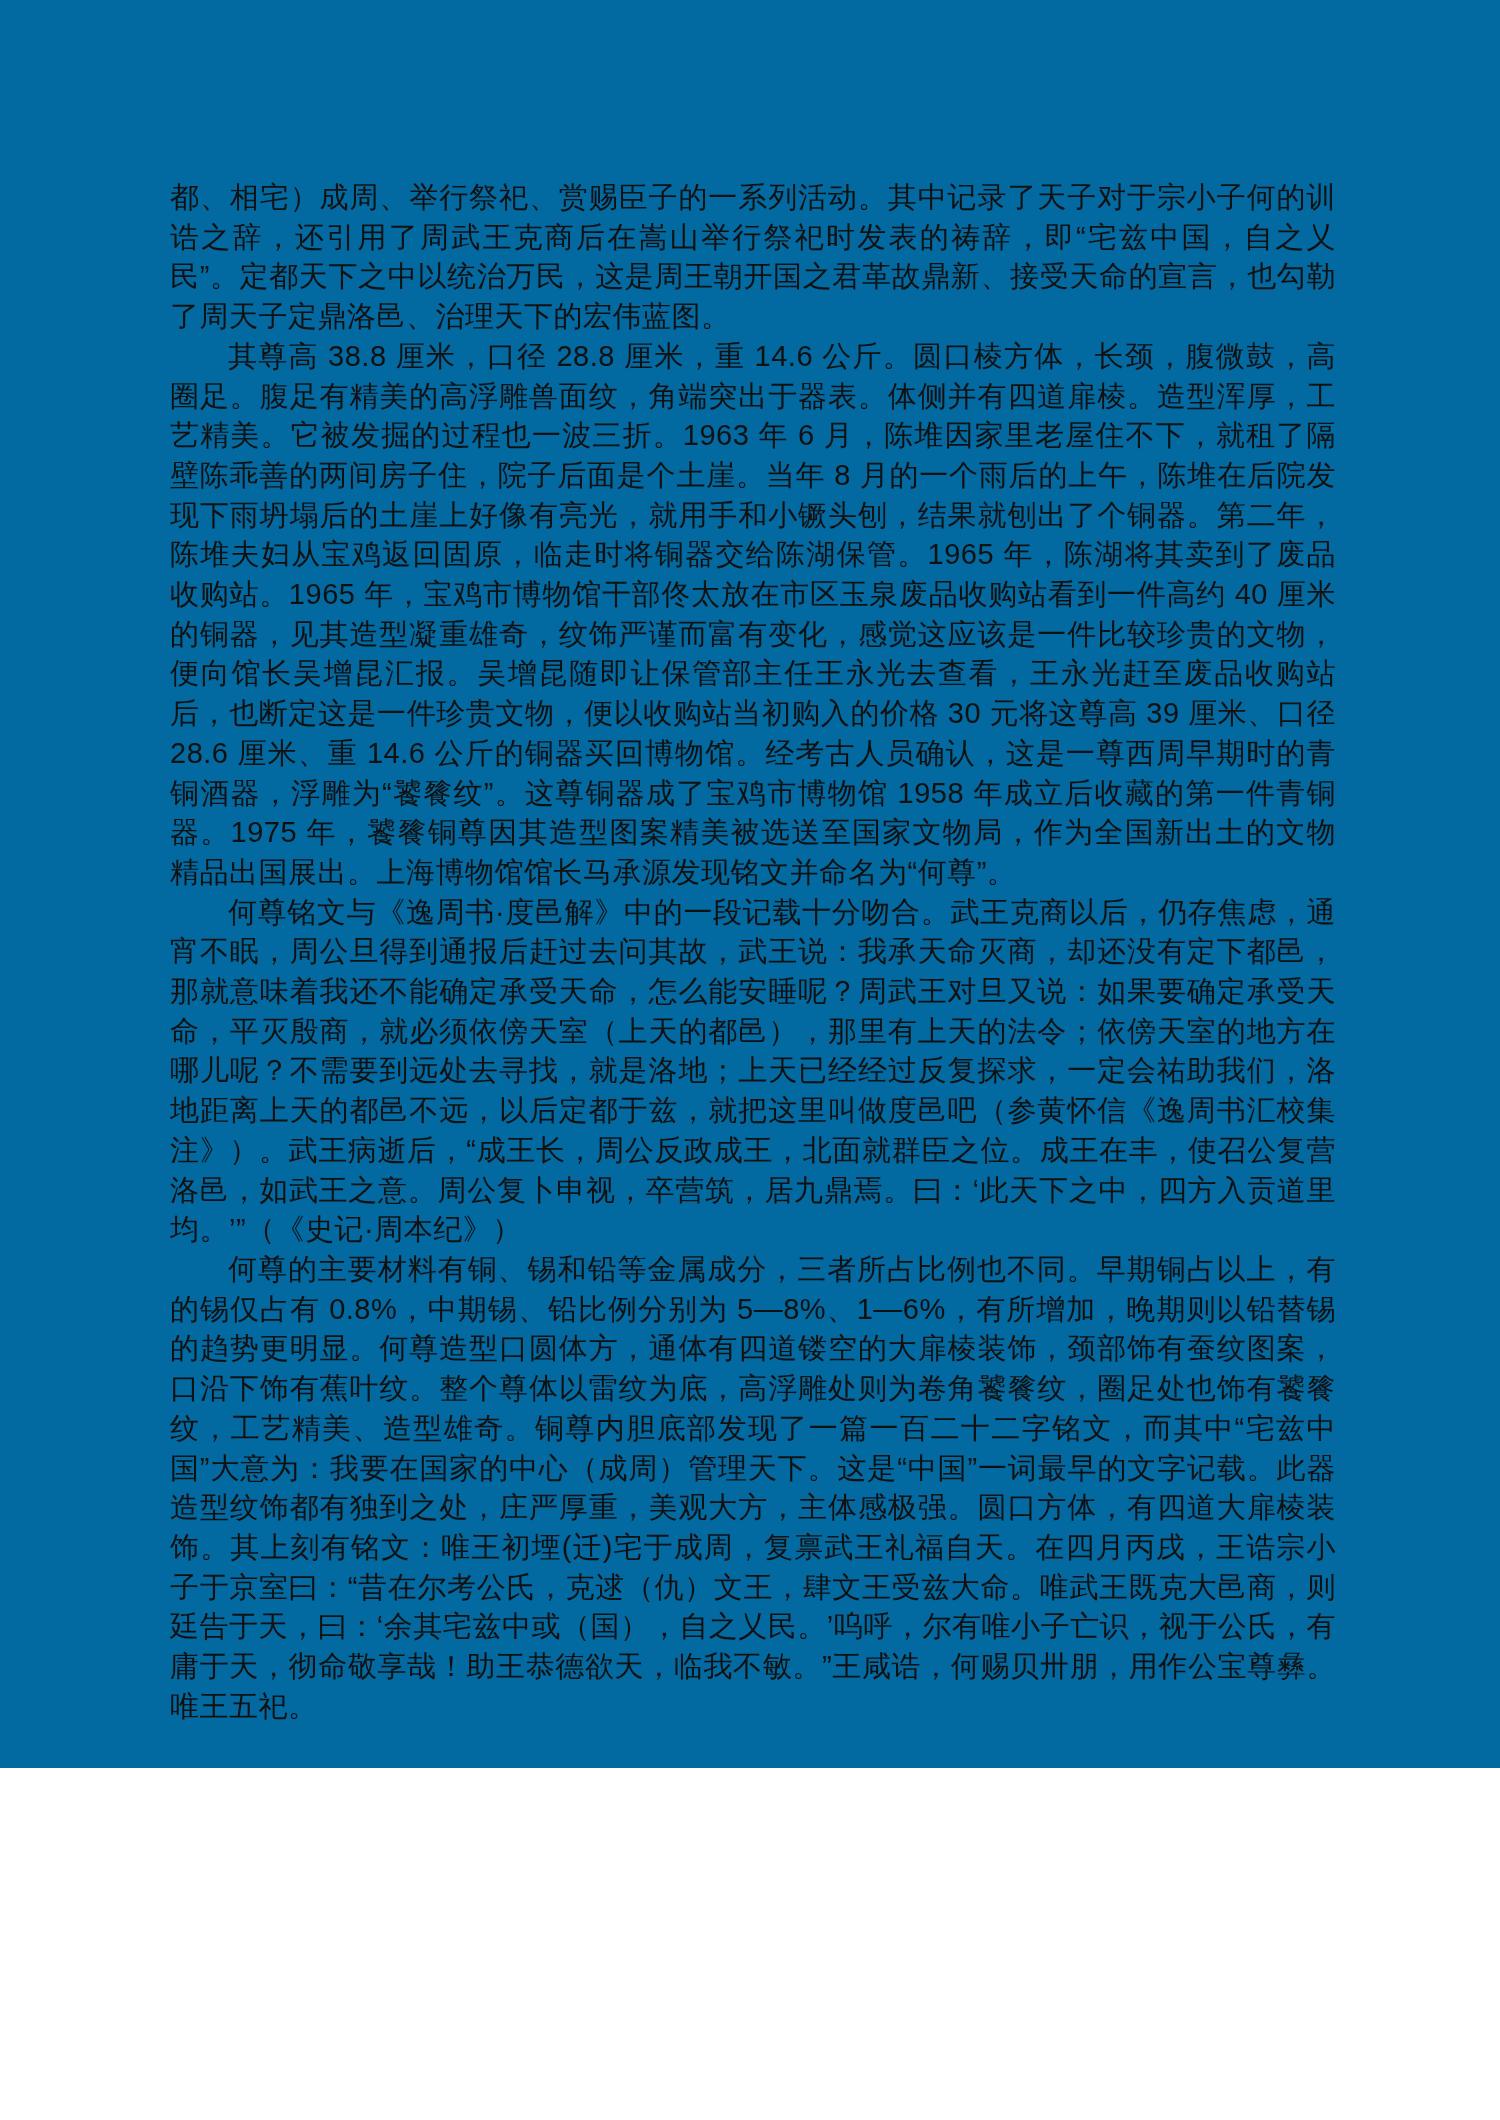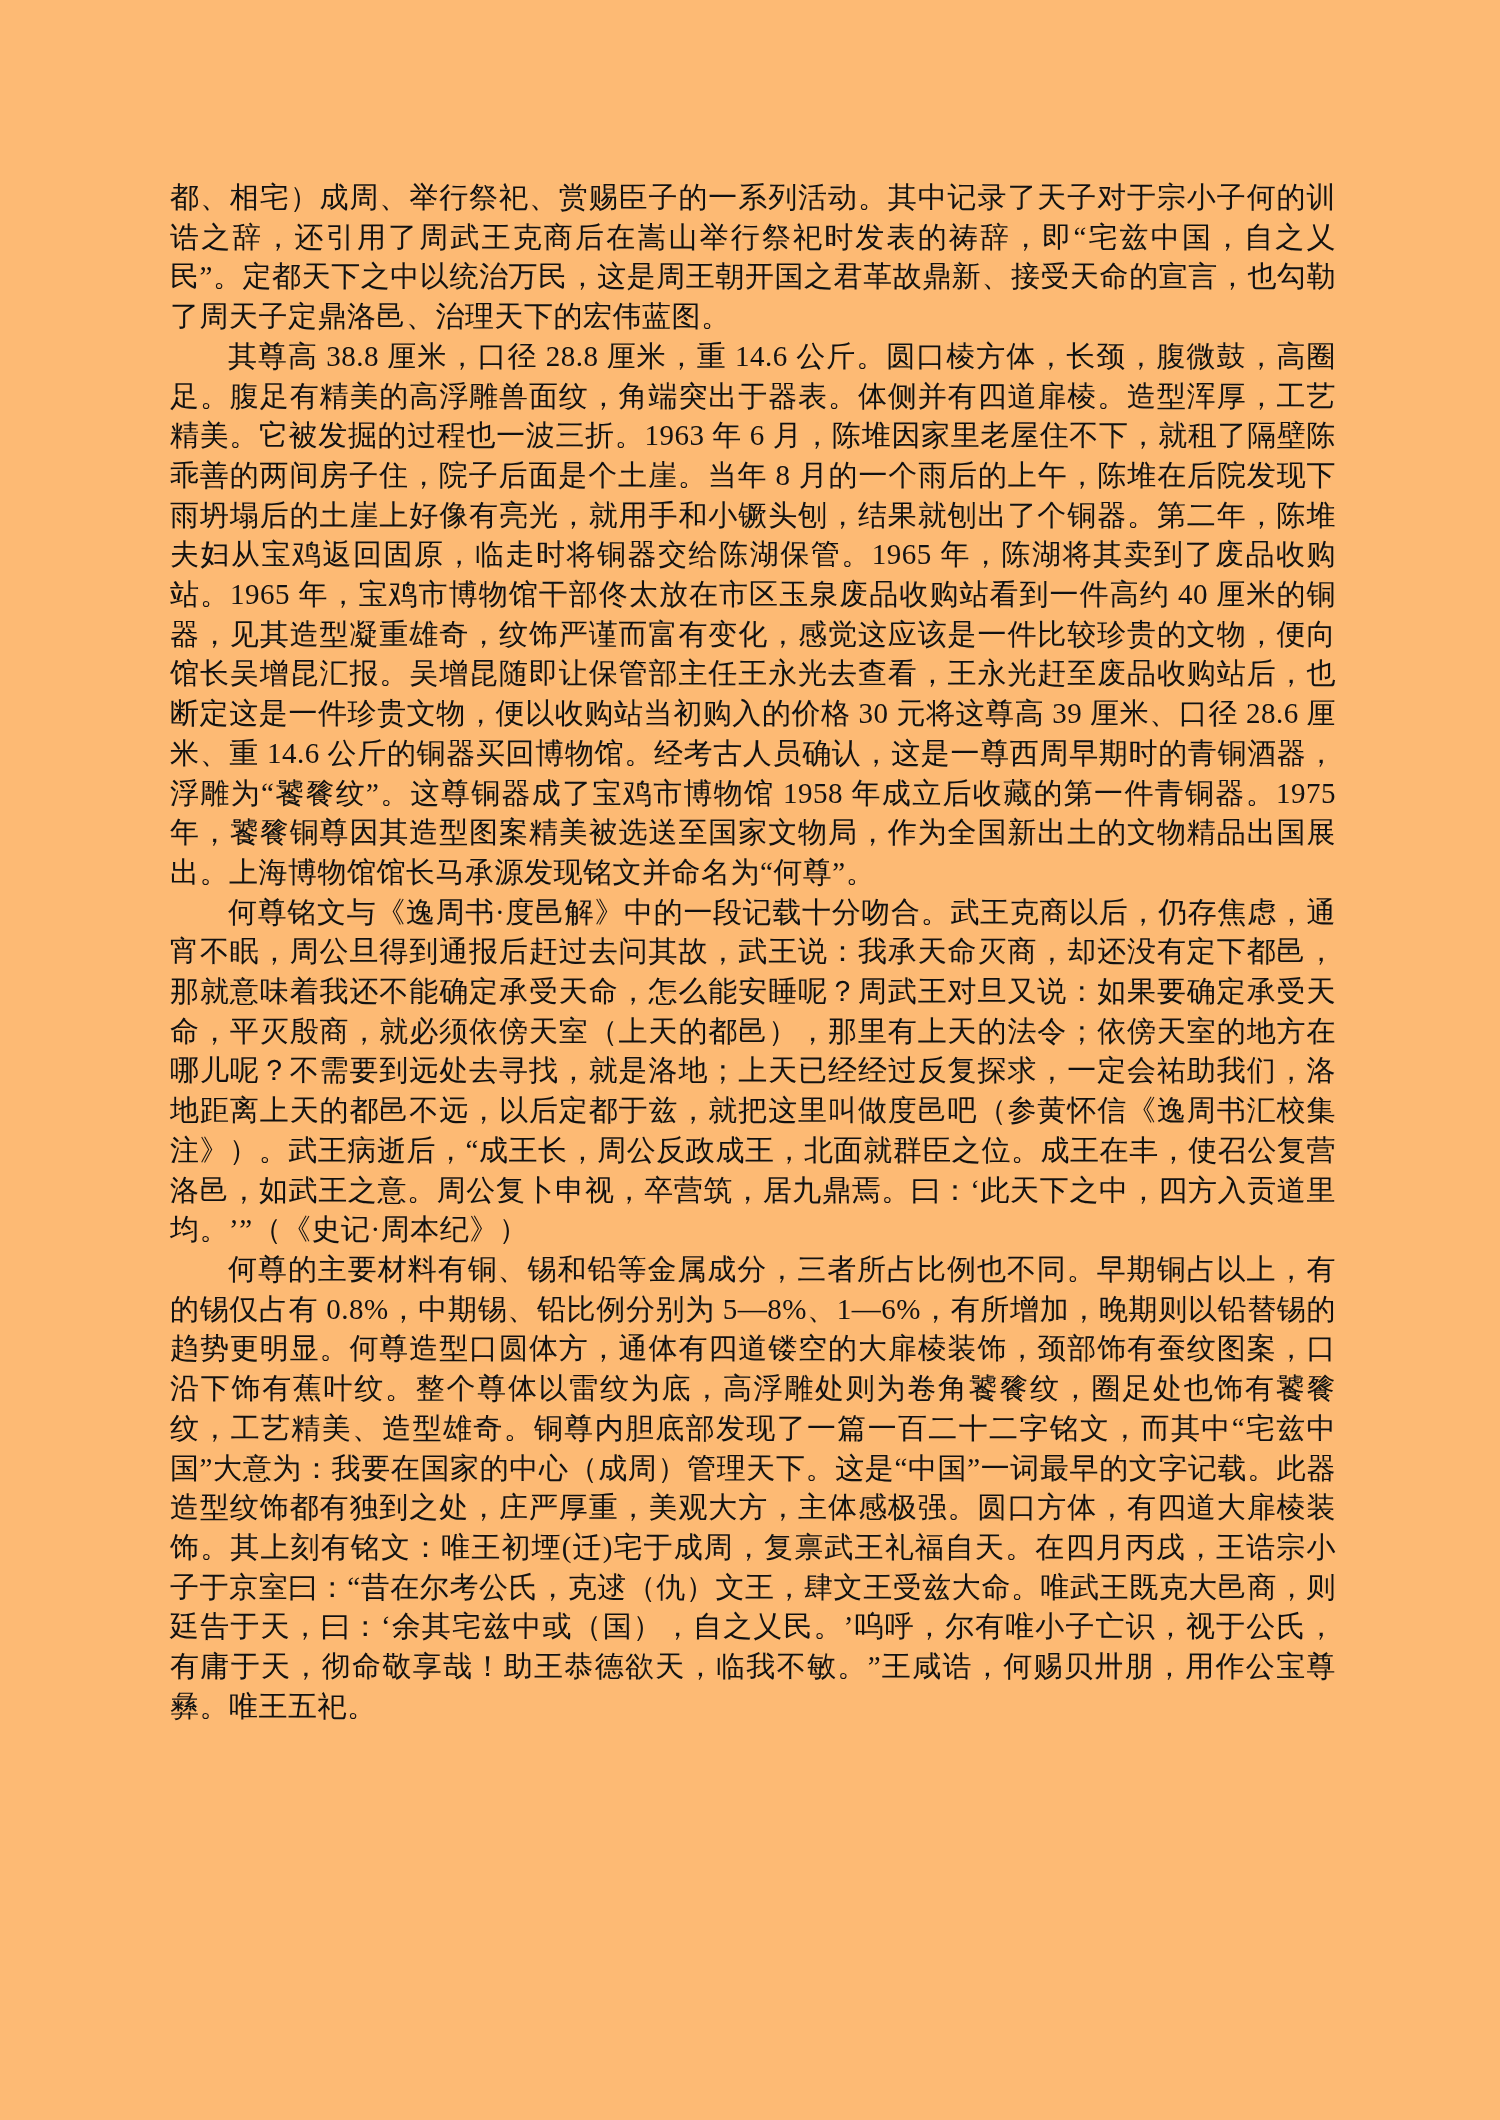--- a/index.html
+++ b/index.html
@@ -3,24 +3,24 @@
 <meta charset="utf-8">
 <style>
   html, body {
     margin: 0;
     padding: 0;
     background: #ffffff;
   }
   .page {
     position: relative;
     width: 1500px;
-    height: 2120px;
-    background: #fdba74;
+    height: 1768px;
+    background: #0369a1;
     overflow: hidden;
-    font-family: Liberation Serif, serif;
+    font-family: Liberation Sans, sans-serif;
   }
   .text-block {
     position: absolute;
     left: 170px;
     top: 178px;
     width: 1166px;
     color: #111111;
     font-size: 29px;
     line-height: 39.7px;
     text-align: justify;

